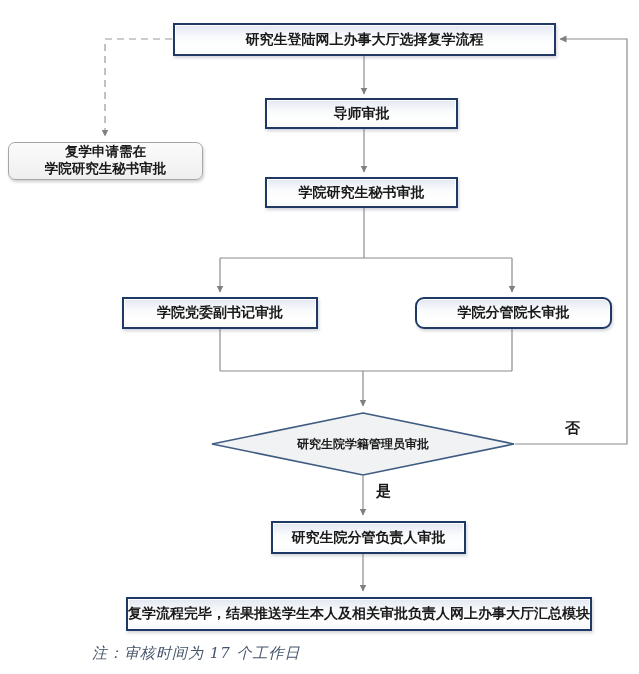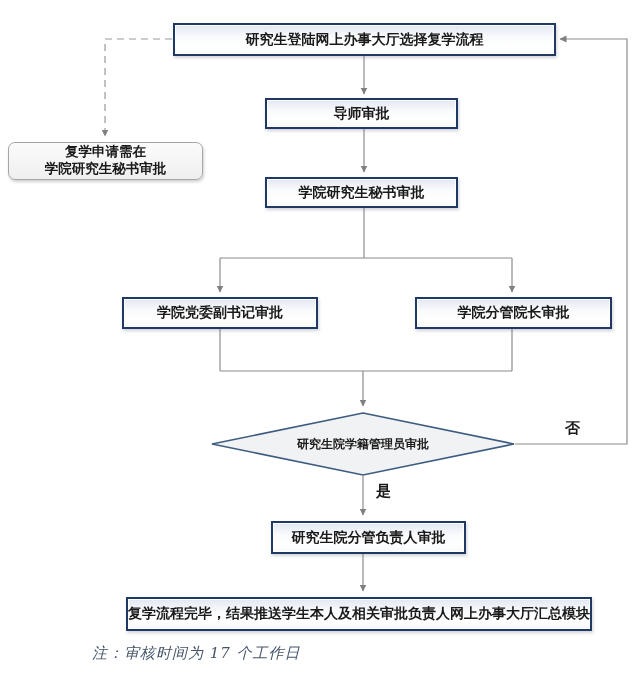--- a/index.html
+++ b/index.html
@@ -12,21 +12,21 @@
     position:absolute;display:flex;align-items:center;justify-content:center;
     border:2px solid #1f3864;
     background:linear-gradient(180deg,#e2e7f0 0%,#fafbfd 42%,#ffffff 75%,#f6f8fb 100%);
     box-shadow:1px 2px 3px rgba(120,130,150,0.35), inset 0 0 0 1px #ffffff;
     font-weight:bold;font-size:14px;color:#1a1a1a;white-space:nowrap;
   }
   .node-start{left:173px;top:23px;width:379px;height:29px;}
   .node-advisor{left:265px;top:98px;width:189px;height:27px;}
   .node-secretary{left:265px;top:177px;width:189px;height:27px;}
   .node-deputy-secretary{left:122px;top:297px;width:192px;height:28px;}
-  .node-dean{left:415px;top:297px;width:193px;height:28px;}
+  .node-dean{left:415px;top:297px;width:193px;height:28px;border-radius:9px;}
   .node-lead{left:271px;top:521px;width:191px;height:29px;}
   .node-end{left:126px;top:597px;width:462px;height:30px;font-size:14px;}
   .decision-text{
     position:absolute;left:243px;top:430px;width:240px;height:28px;
     display:flex;align-items:center;justify-content:center;
     font-weight:bold;font-size:12px;color:#1a1a1a;white-space:nowrap;
   }
   .annotation{
     position:absolute;left:8px;top:142px;width:193px;height:36px;
     border:1px solid #a6a6a6;border-radius:7px;

